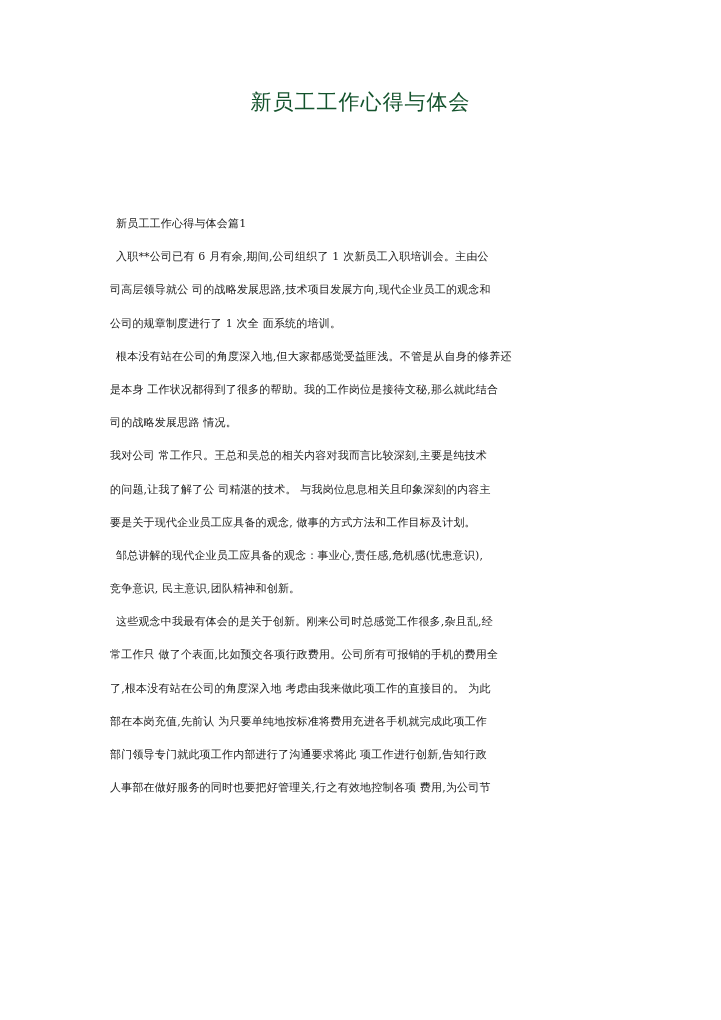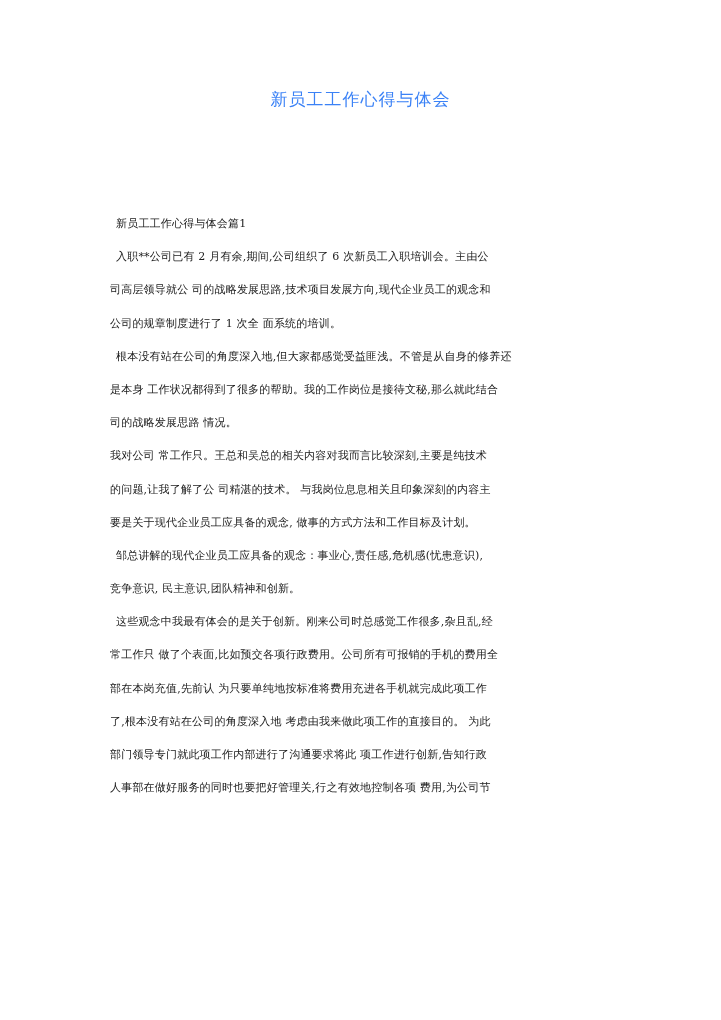--- a/index.html
+++ b/index.html
@@ -1,35 +1,35 @@
 <!DOCTYPE html>
 <html><head>
 <meta charset="utf-8">
 <style>
   html, body { margin: 0; padding: 0; background: #ffffff; }
   body { width: 721px; height: 1020px; position: relative; overflow: hidden;
          font-family: "DejaVu Serif", "Liberation Serif", serif; color: #1a1a1a; }
   .title { position: absolute; top: 88px; left: 0; width: 721px; text-align: center;
            font-family: "DejaVu Sans", "Liberation Sans", sans-serif;
-           font-size: 17px; letter-spacing: 1px; color: #3b82f6; }
+           font-size: 21px; letter-spacing: 1px; color: #14532d; }
   .body { position: absolute; top: 207px; left: 110px; width: 508px; }
   .line { height: 33.2px; line-height: 33.2px; font-size: 11px; white-space: pre;
           letter-spacing: 0.2px; }
   .indent { padding-left: 6px; }
 </style>
 </head>
 <body>
 
 <div class="title">新员工工作心得与体会</div>
 
 <div class="body">
   <div class="line indent">新员工工作心得与体会篇1</div>
 
   <div>
-    <div class="line indent">入职**公司已有 2 月有余,期间,公司组织了 6 次新员工入职培训会。主由公</div>
+    <div class="line indent">入职**公司已有 6 月有余,期间,公司组织了 1 次新员工入职培训会。主由公</div>
     <div class="line">司高层领导就公 司的战略发展思路,技术项目发展方向,现代企业员工的观念和</div>
     <div class="line">公司的规章制度进行了 1 次全 面系统的培训。</div>
   </div>
 
   <div>
     <div class="line indent">根本没有站在公司的角度深入地,但大家都感觉受益匪浅。不管是从自身的修养还</div>
     <div class="line">是本身 工作状况都得到了很多的帮助。我的工作岗位是接待文秘,那么就此结合</div>
     <div class="line">司的战略发展思路 情况。</div>
   </div>
 
@@ -40,18 +40,18 @@
   </div>
 
   <div>
     <div class="line indent">邹总讲解的现代企业员工应具备的观念：事业心,责任感,危机感(忧患意识),</div>
     <div class="line">竞争意识, 民主意识,团队精神和创新。</div>
   </div>
 
   <div>
     <div class="line indent">这些观念中我最有体会的是关于创新。刚来公司时总感觉工作很多,杂且乱,经</div>
     <div class="line">常工作只 做了个表面,比如预交各项行政费用。公司所有可报销的手机的费用全</div>
+    <div class="line">了,根本没有站在公司的角度深入地 考虑由我来做此项工作的直接目的。 为此</div>
     <div class="line">部在本岗充值,先前认 为只要单纯地按标准将费用充进各手机就完成此项工作</div>
-    <div class="line">了,根本没有站在公司的角度深入地 考虑由我来做此项工作的直接目的。 为此</div>
     <div class="line">部门领导专门就此项工作内部进行了沟通要求将此 项工作进行创新,告知行政</div>
     <div class="line">人事部在做好服务的同时也要把好管理关,行之有效地控制各项 费用,为公司节</div>
   </div>
 </div>
 
 </body></html>

